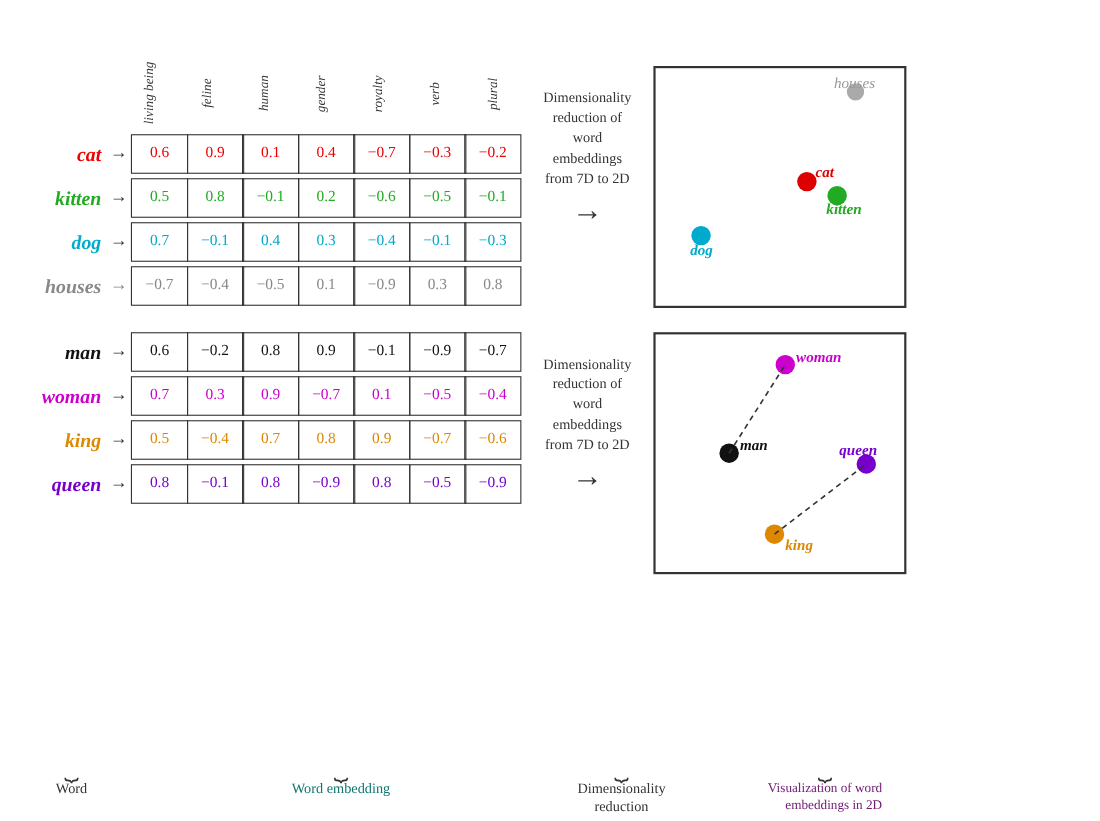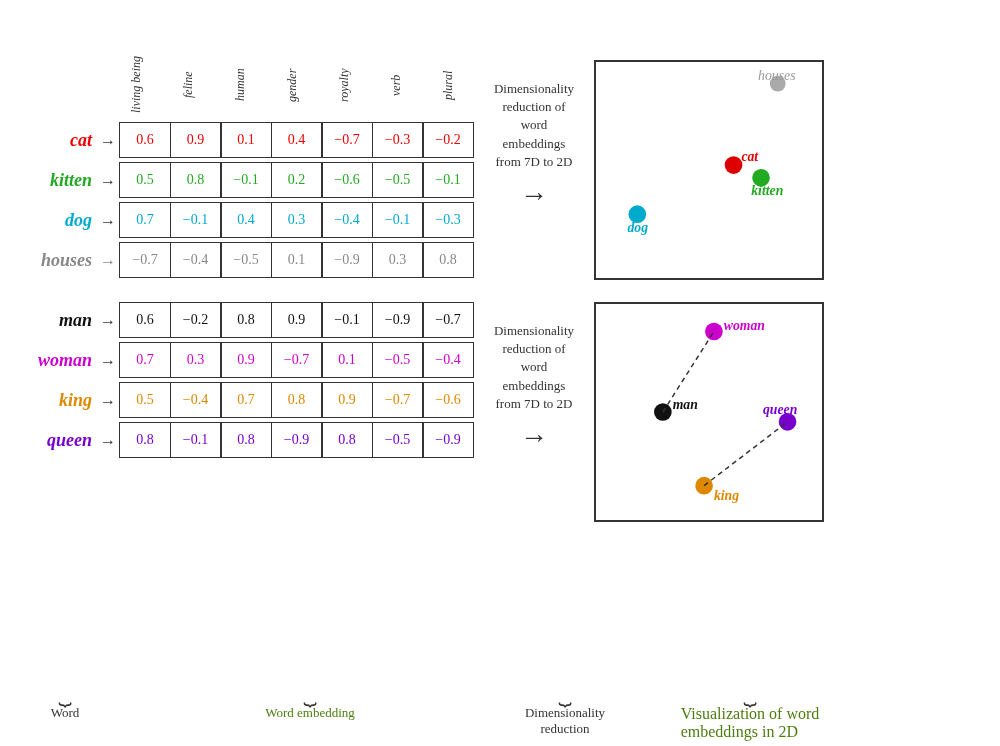--- a/index.html
+++ b/index.html
@@ -339,27 +339,27 @@
 
   <div style="position:absolute;bottom:5px;left:0;right:0;display:flex;flex-direction:row;align-items:flex-start;padding:0 10px;">
 
     <div style="display:flex;flex-direction:column;align-items:center;width:110px;">
       <div style="font-size:22px;color:#333;line-height:0.8;">⏟</div>
       <div style="font-size:13px;color:#333;text-align:center;margin-top:2px;">Word</div>
     </div>
 
     <div style="display:flex;flex-direction:column;align-items:center;flex:1;max-width:380px;">
       <div style="font-size:22px;color:#333;line-height:0.8;width:100%;text-align:center;">⏟</div>
-      <div style="font-size:13px;color:#4d7c0f;text-align:center;margin-top:2px;">Word embedding</div>
+      <div style="font-size:13px;color:#0f766e;text-align:center;margin-top:2px;">Word embedding</div>
     </div>
 
     <div style="display:flex;flex-direction:column;align-items:center;width:130px;">
       <div style="font-size:22px;color:#333;line-height:0.8;">⏟</div>
       <div style="font-size:13px;color:#333;text-align:center;margin-top:2px;">Dimensionality<br>reduction</div>
     </div>
 
     <div style="display:flex;flex-direction:column;align-items:center;width:240px;">
       <div style="font-size:22px;color:#333;line-height:0.8;">⏟</div>
-      <div style="font-size:16px;color:#4d7c0f;text-align:left;margin-top:2px;">Visualization of word<br>embeddings in 2D</div>
+      <div style="font-size:12px;color:#701a75;text-align:right;margin-top:2px;">Visualization of word<br>embeddings in 2D</div>
     </div>
   </div>
 
 </div>
 
 </body></html>

